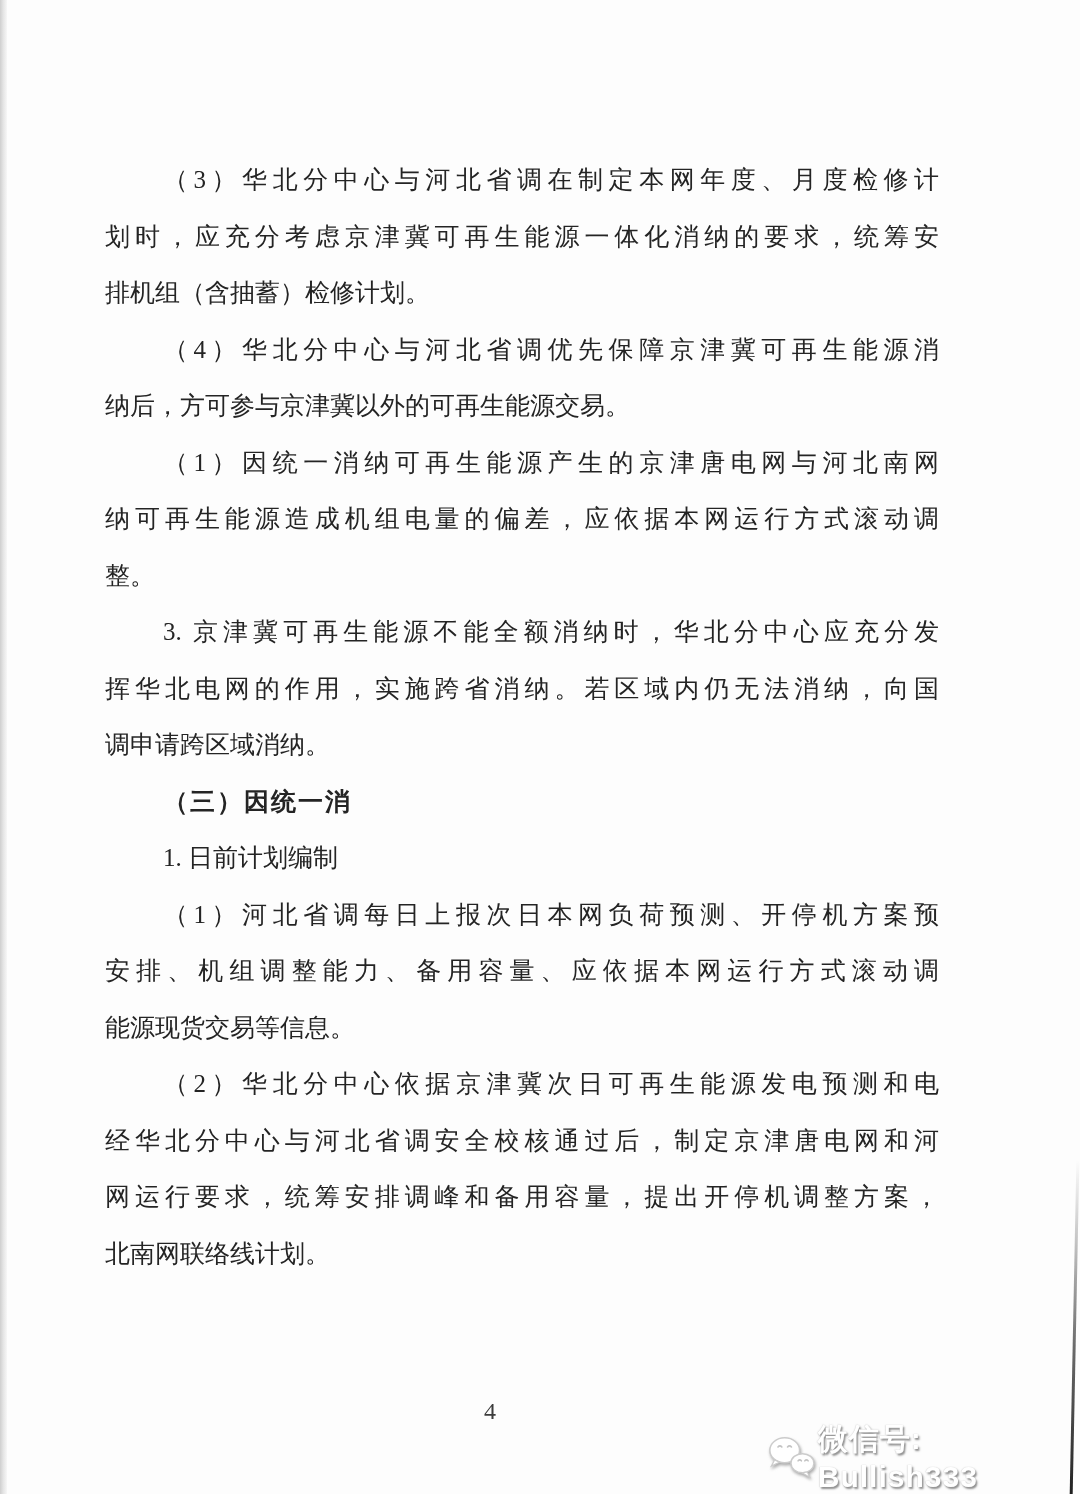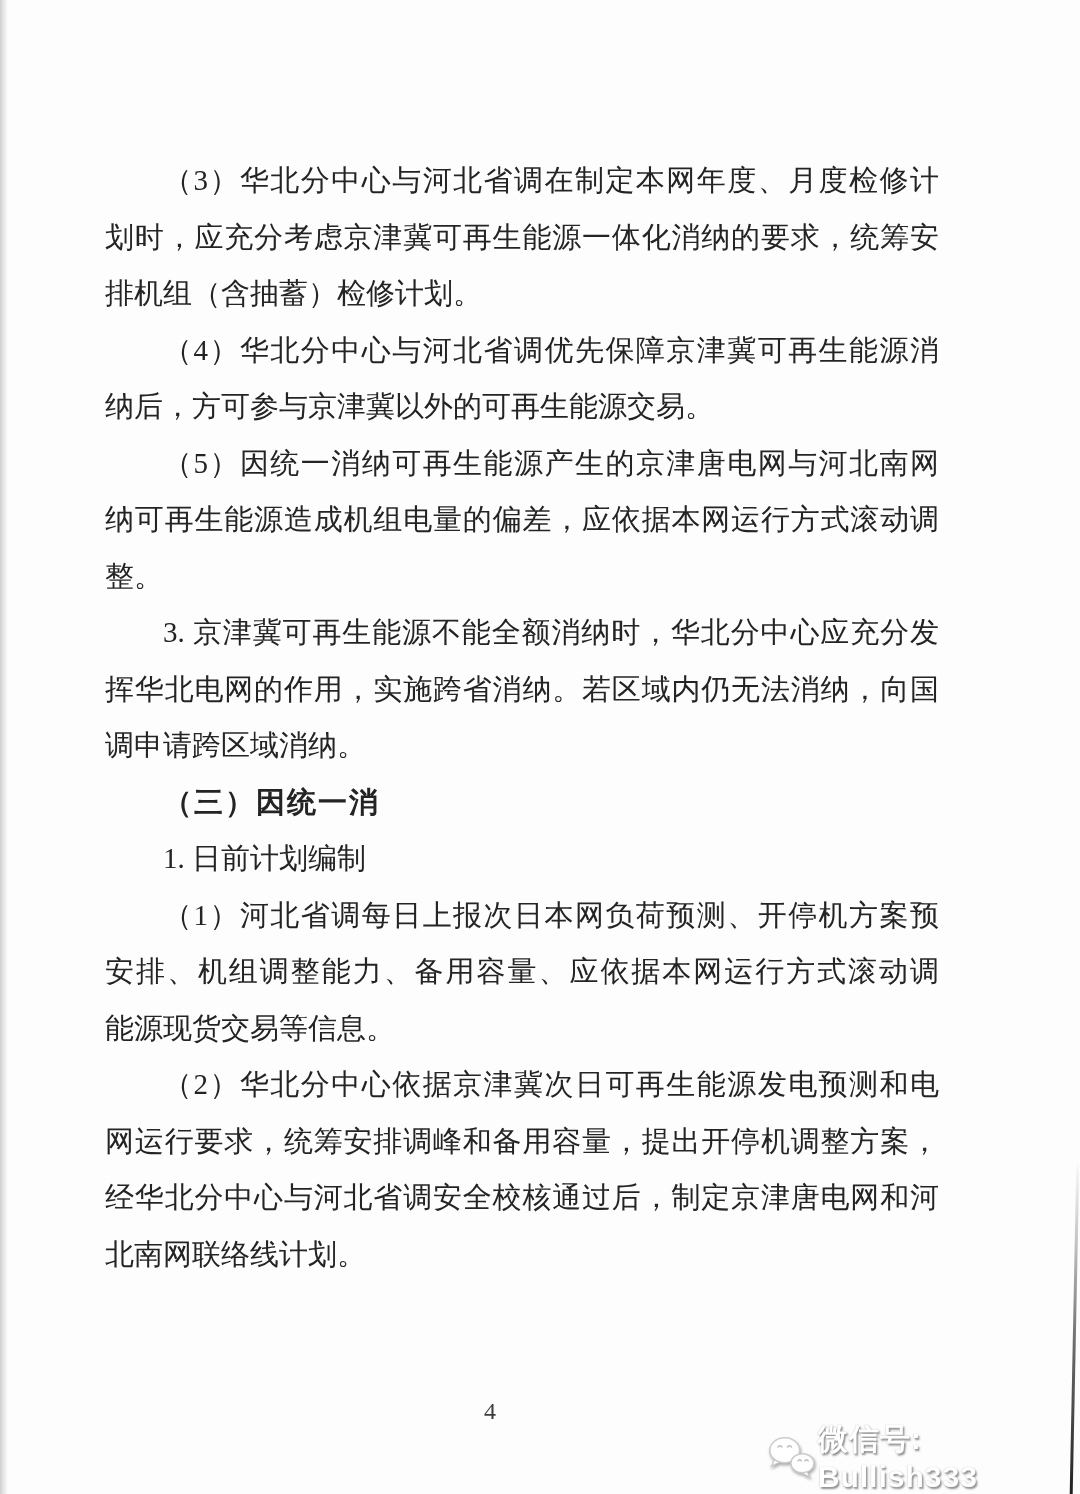--- a/index.html
+++ b/index.html
@@ -39,21 +39,21 @@
   .doc {
     position: absolute;
     left: 105px;
     top: 152px;
     width: 834px;
     color: #242424;
   }
   .line {
     height: 56.5px;
     line-height: 56.5px;
-    font-size: 29px;
+    font-size: 25px;
     white-space: nowrap;
     overflow: visible;
   }
   .line.indent { padding-left: 58px; }
   .line.full {
     white-space: normal;
     text-align: justify;
     text-align-last: justify;
     text-justify: inter-character;
   }
@@ -105,21 +105,21 @@
       <div class="para body">
         <div class="line indent full">（3）华北分中心与河北省调在制定本网年度、月度检修计</div>
         <div class="line full">划时，应充分考虑京津冀可再生能源一体化消纳的要求，统筹安</div>
         <div class="line">排机组（含抽蓄）检修计划。</div>
       </div>
       <div class="para body">
         <div class="line indent full">（4）华北分中心与河北省调优先保障京津冀可再生能源消</div>
         <div class="line">纳后，方可参与京津冀以外的可再生能源交易。</div>
       </div>
       <div class="para body">
-        <div class="line indent full">（5）因统一消纳可再生能源产生的京津唐电网与河北南网</div>
+        <div class="line indent full">（1）因统一消纳可再生能源产生的京津唐电网与河北南网</div>
         <div class="line full">纳可再生能源造成机组电量的偏差，应依据本网运行方式滚动调</div>
         <div class="line">整。</div>
       </div>
       <div class="para body">
         <div class="line indent full">3. 京津冀可再生能源不能全额消纳时，华北分中心应充分发</div>
         <div class="line full">挥华北电网的作用，实施跨省消纳。若区域内仍无法消纳，向国</div>
         <div class="line">调申请跨区域消纳。</div>
       </div>
       <div class="para heading">
         <div class="line indent">（三）因统一消</div>
@@ -127,22 +127,22 @@
       <div class="para body">
         <div class="line indent">1. 日前计划编制</div>
       </div>
       <div class="para body">
         <div class="line indent full">（1）河北省调每日上报次日本网负荷预测、开停机方案预</div>
         <div class="line full">安排、机组调整能力、备用容量、应依据本网运行方式滚动调</div>
         <div class="line">能源现货交易等信息。</div>
       </div>
       <div class="para body">
         <div class="line indent full">（2）华北分中心依据京津冀次日可再生能源发电预测和电</div>
+        <div class="line full">经华北分中心与河北省调安全校核通过后，制定京津唐电网和河</div>
         <div class="line full">网运行要求，统筹安排调峰和备用容量，提出开停机调整方案，</div>
-        <div class="line full">经华北分中心与河北省调安全校核通过后，制定京津唐电网和河</div>
         <div class="line">北南网联络线计划。</div>
       </div>
     </div>
 
   <div class="page-number">4</div>
 
   <div class="watermark">
     <svg class="wm-icon" width="54" height="48" viewBox="0 0 54 48" xmlns="http://www.w3.org/2000/svg">
 
       <ellipse cx="19.5" cy="17" rx="15.5" ry="13" fill="#ffffff" stroke="#cccccc" stroke-width="1.6"></ellipse>

